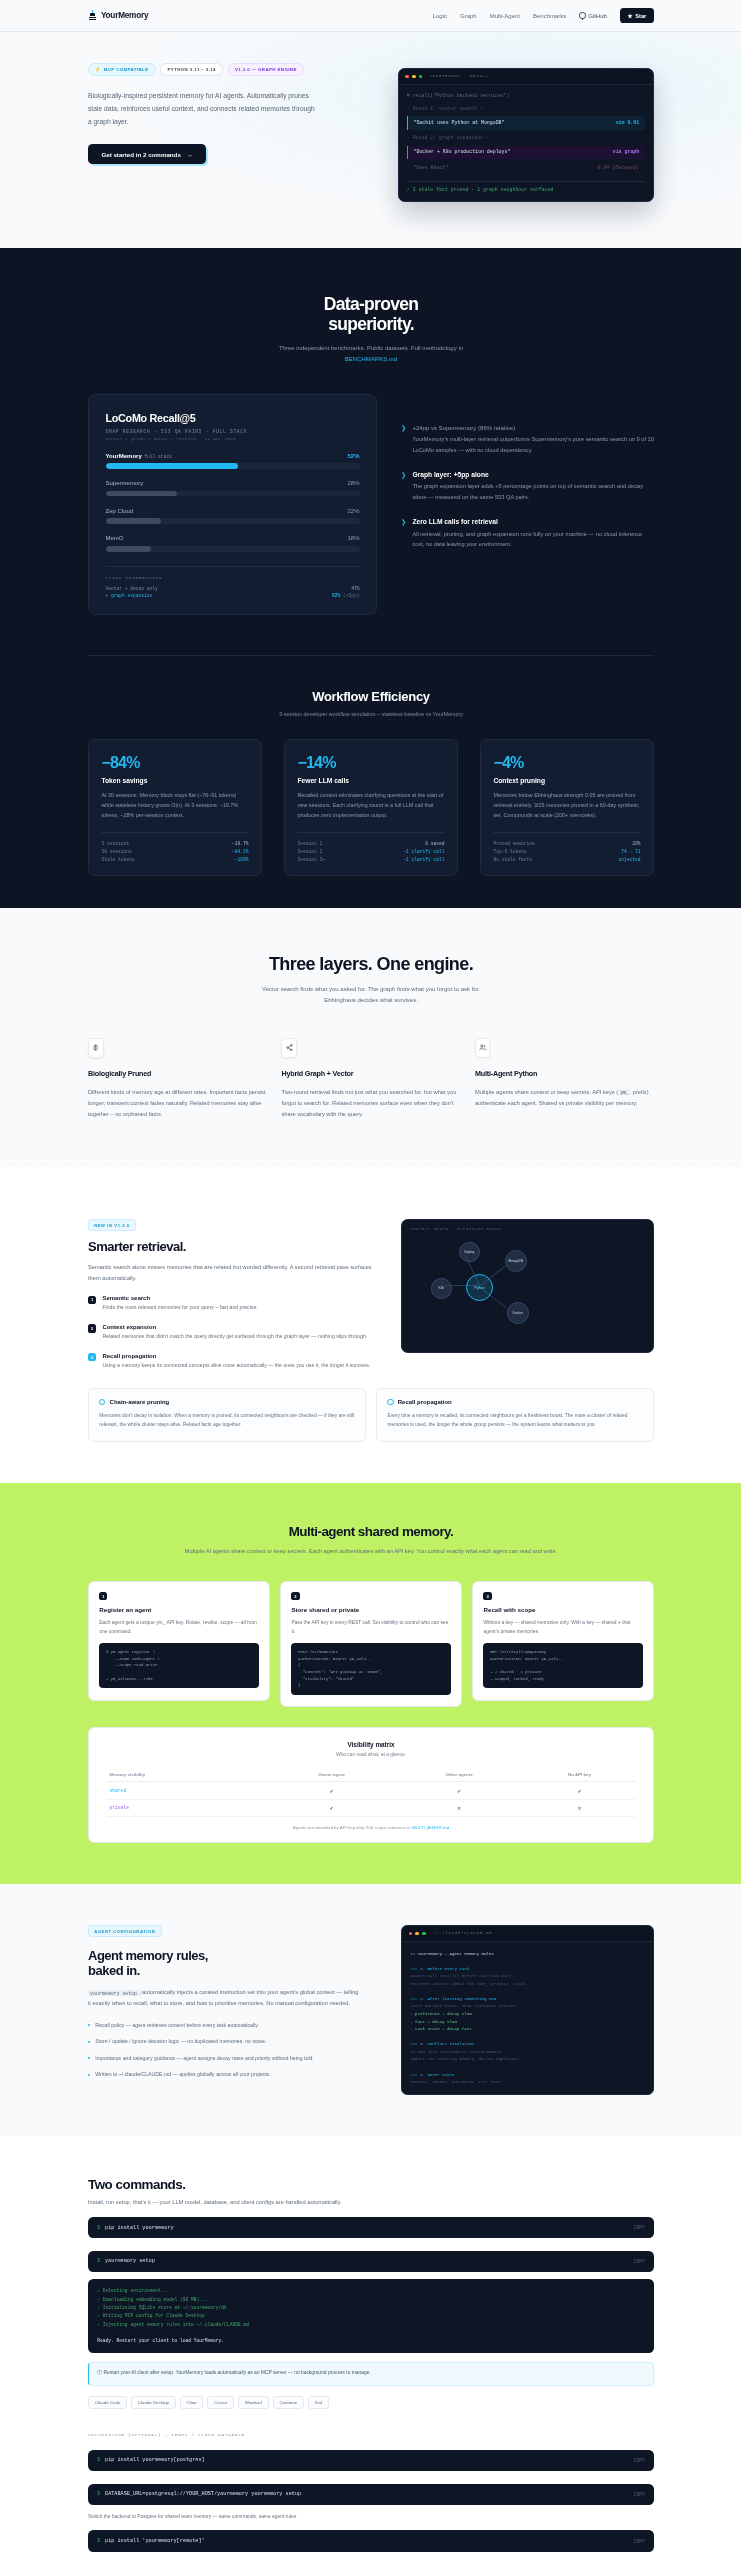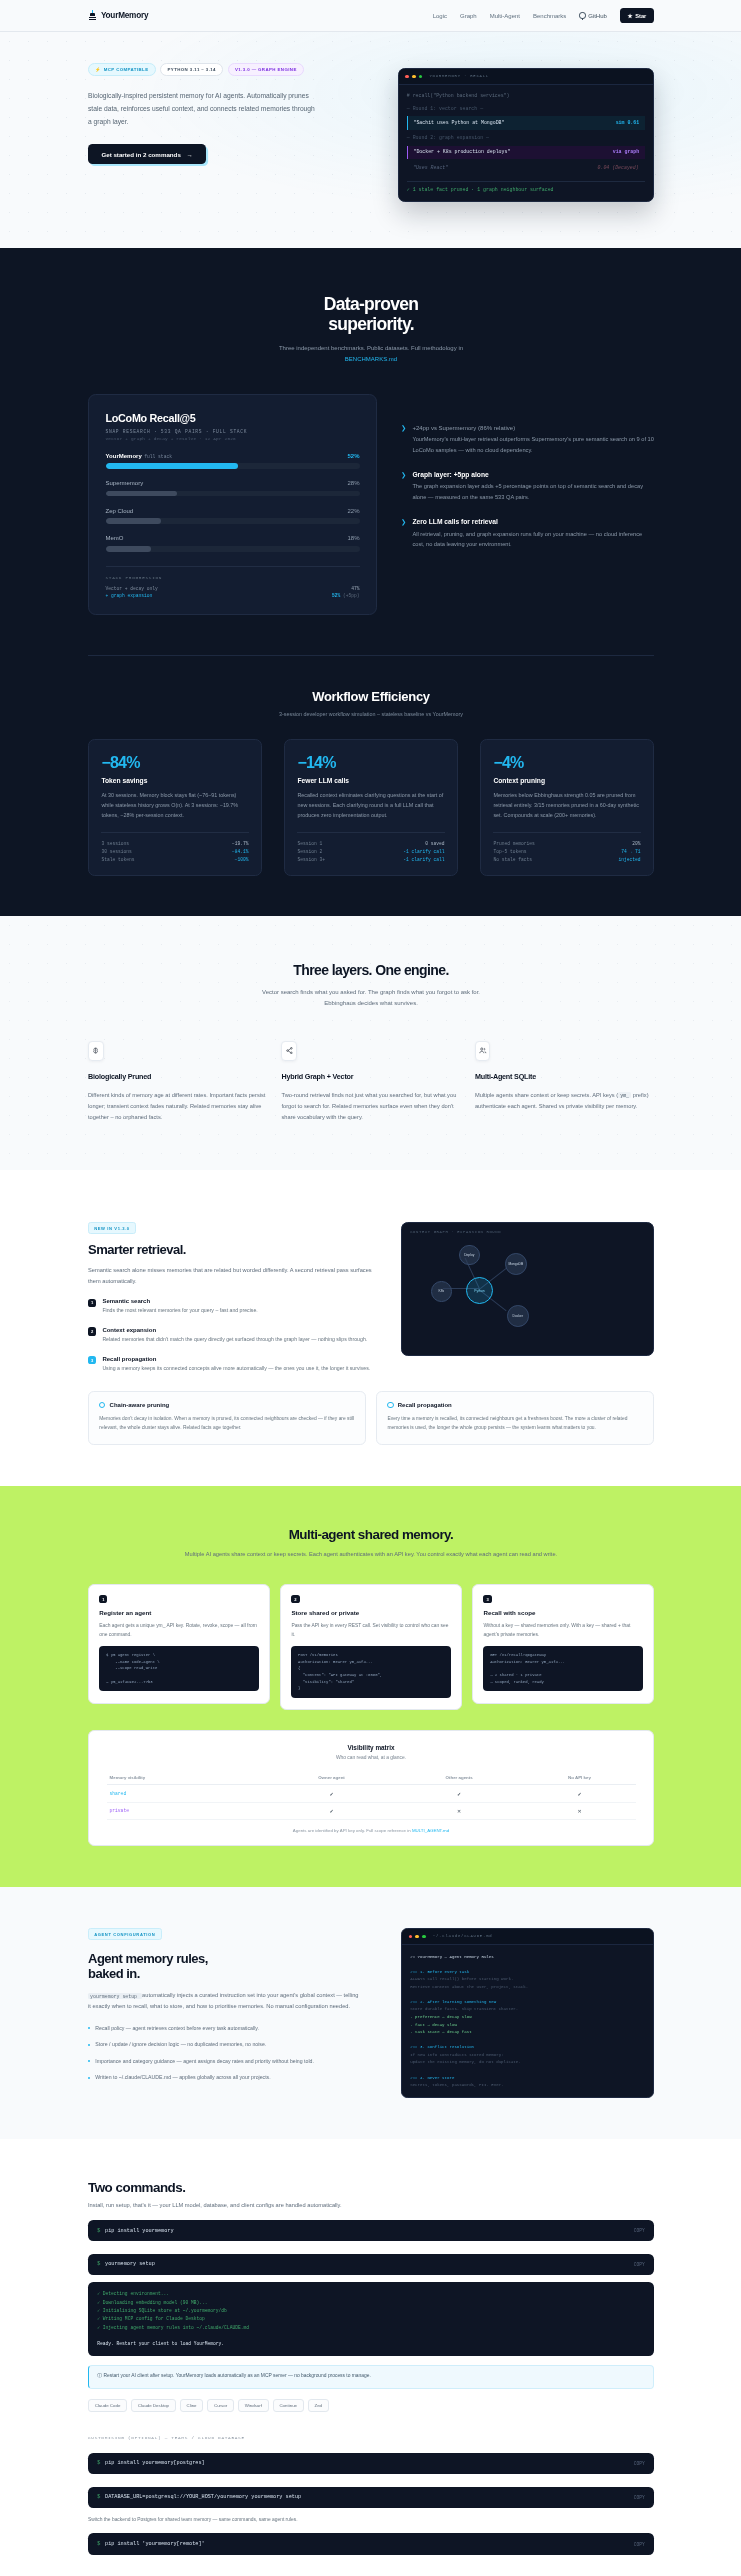--- a/index.html
+++ b/index.html
@@ -138,39 +138,39 @@
   .bullet { display:flex; gap:6.2px; margin-bottom:15.5px; }
   .bchev { color:#22b8f0; font-size:6.2px; line-height:1.2; }
   .btitle { font-size:6.7px; font-weight:700; color:#fff; }
   .btitle span { font-weight:400; color:#8d9bab; font-size:6px; }
   .bdesc { margin-top:3.6px; font-size:5.7px; line-height:1.85; color:#8b99a9; }
 
   .wf-sep { border-top:0.5px solid #1d2940; margin:40px 0 0; }
   .wf-head { text-align:center; padding-top:33px; }
   .wf-title { font-size:13px; font-weight:700; letter-spacing:-0.3px; }
   .wf-sub { margin-top:6.7px; font-size:5.4px; color:#7b8a9b; }
-  .wf-grid { display:flex; gap:22px; margin-top:21.6px; padding-bottom:40px; }
+  .wf-grid { display:flex; gap:22px; margin-top:21.6px; padding-bottom:32px; }
   .wf-card { flex:1; background:#131d31; border:0.5px solid #1f2b43; border-radius:6.7px; padding:14px 12.4px 12.4px; }
   .wf-big { font-size:16px; font-weight:700; color:#22b8f0; letter-spacing:-0.8px; }
   .wf-ctitle { margin-top:5.7px; font-size:6.7px; font-weight:700; }
   .wf-cdesc { margin-top:5.7px; font-size:5.4px; line-height:1.9; color:#8b99a9; }
   .wf-hr { border-top:0.5px solid #212d44; margin:11.3px 0 7.2px; }
   .wf-stat { display:flex; justify-content:space-between; font-size:4.6px; padding:1.3px 0; color:#6e7d8e; }
   .wf-stat .v { color:#aab7c6; }
   .wf-stat .v.cy { color:#22b8f0; }
 
   
   .light { background:#f8fafc; padding:46px 88px; position:relative; }
   .light:before{
     content:""; position:absolute; inset:0;
     background-image:radial-gradient(circle, #dde3ea 0.5px, transparent 0.5px);
     background-size:19px 19px; opacity:.6; pointer-events:none;
   }
   .light > * { position:relative; z-index:2; }
-  .lt-title { text-align:center; font-size:14px; font-weight:700; letter-spacing:-0.6px; }
+  .lt-title { text-align:center; font-size:18px; font-weight:700; letter-spacing:-0.6px; }
   .lt-sub { text-align:center; margin-top:8.2px; font-size:6px; line-height:1.95; color:#5e6c7b; max-width:222px; margin-left:auto; margin-right:auto; }
   .layer-grid { display:flex; gap:14.4px; margin-top:31px; }
   .layer { flex:1; }
   .licon {
     width:15.5px; height:19.6px; background:#fff; border-radius:4.1px; border:0.5px solid #e6ebf1;
     display:flex; align-items:center; justify-content:center; box-shadow:0 1px 2.6px rgba(13,21,36,.05);
   }
   .ltitle { margin-top:11.3px; font-size:7.2px; font-weight:700; letter-spacing:-0.2px; }
   .ldesc { margin-top:8.8px; font-size:5.7px; line-height:2.0; color:#5e6c7b; }
   .ldesc code { font-family:"Liberation Mono", monospace; font-size:4.9px; background:#edf1f5; padding:0.5px 2.1px; border-radius:1.5px; color:#40505f; }
@@ -540,21 +540,21 @@
       <div class="ldesc">Two-round retrieval finds not just what you searched for, but what you forgot to search for. Related memories surface even when they don't share vocabulary with the query.</div>
     </div>
     <div class="layer">
       <div class="licon">
         <svg width="7.7" height="7.2" viewBox="0 0 15 14" fill="none" stroke="#0d1524" stroke-width="1.1">
           <circle cx="5.5" cy="4" r="2.2"></circle>
             <path d="M1.6 12c0-2.2 1.8-3.6 3.9-3.6S9.4 9.8 9.4 12"></path>
           <path d="M10 2.2a2.2 2.2 0 010 4.1M11.2 8.8c1.4.5 2.3 1.7 2.3 3.2"></path>
         </svg>
       </div>
-      <div class="ltitle">Multi-Agent SQLite</div>
+      <div class="ltitle">Multi-Agent Python</div>
       <div class="ldesc"><span>Multiple agents share context or keep secrets. API keys (</span><code>ym_</code><span> prefix) authenticate each agent. Shared vs private visibility per memory.</span></div>
     </div>
   </div>
 </div>
 
 <div class="retr">
   <div class="retr-wrap">
     <div class="retr-left">
       <span class="badge">NEW IN V1.3.0</span>
       <div class="retr-title" style="margin-top:8.2px">Smarter retrieval.</div>

